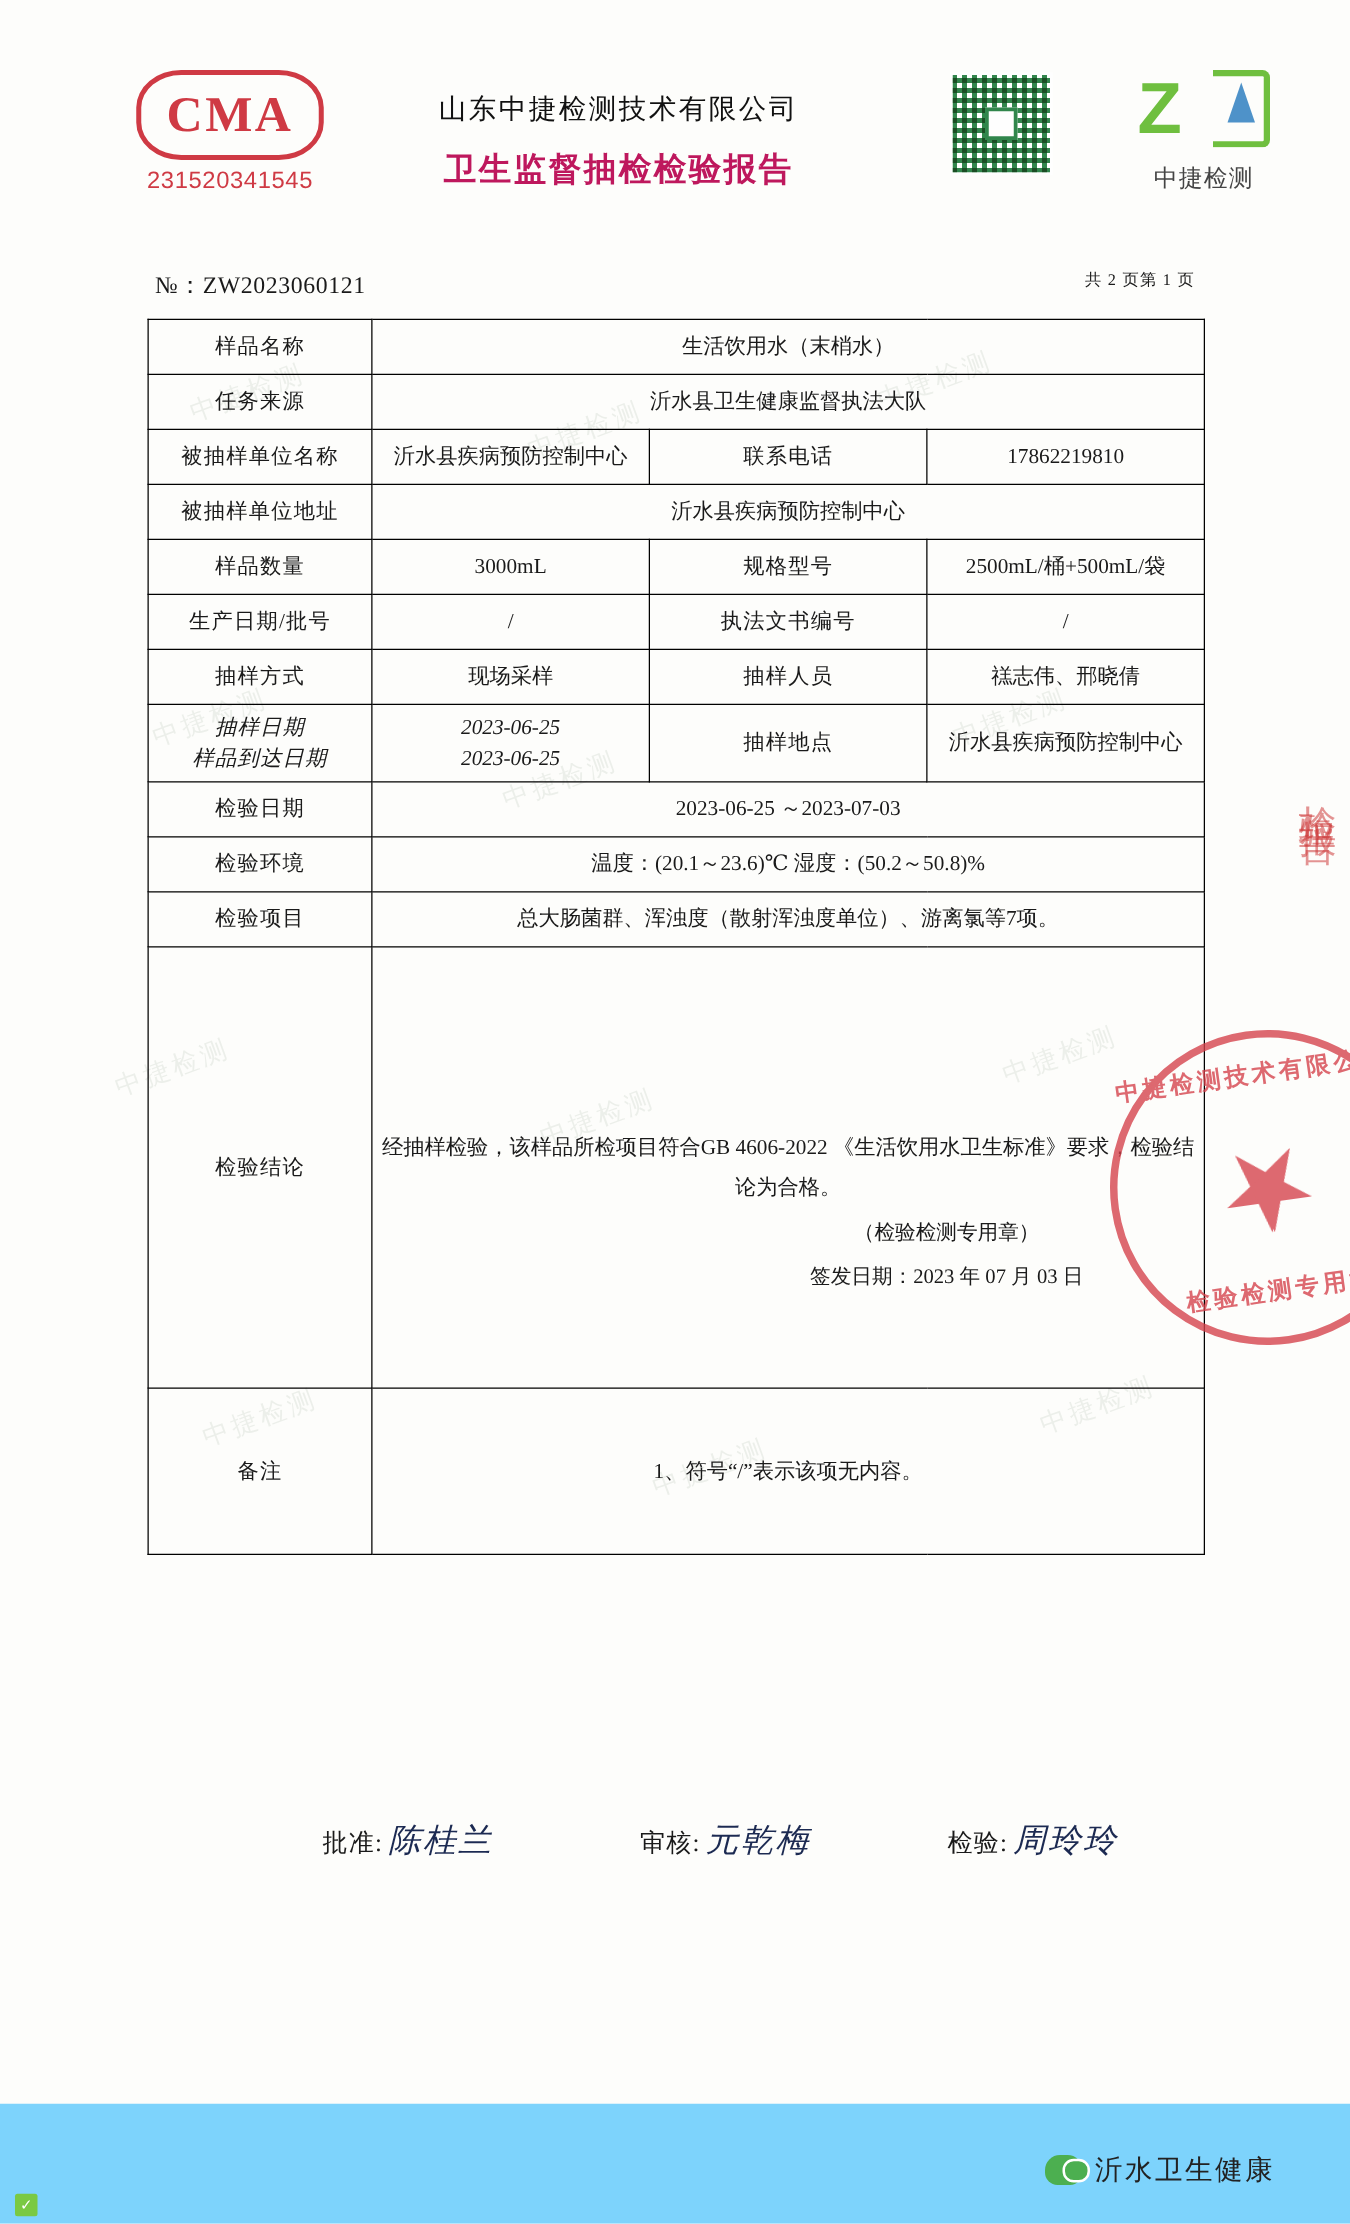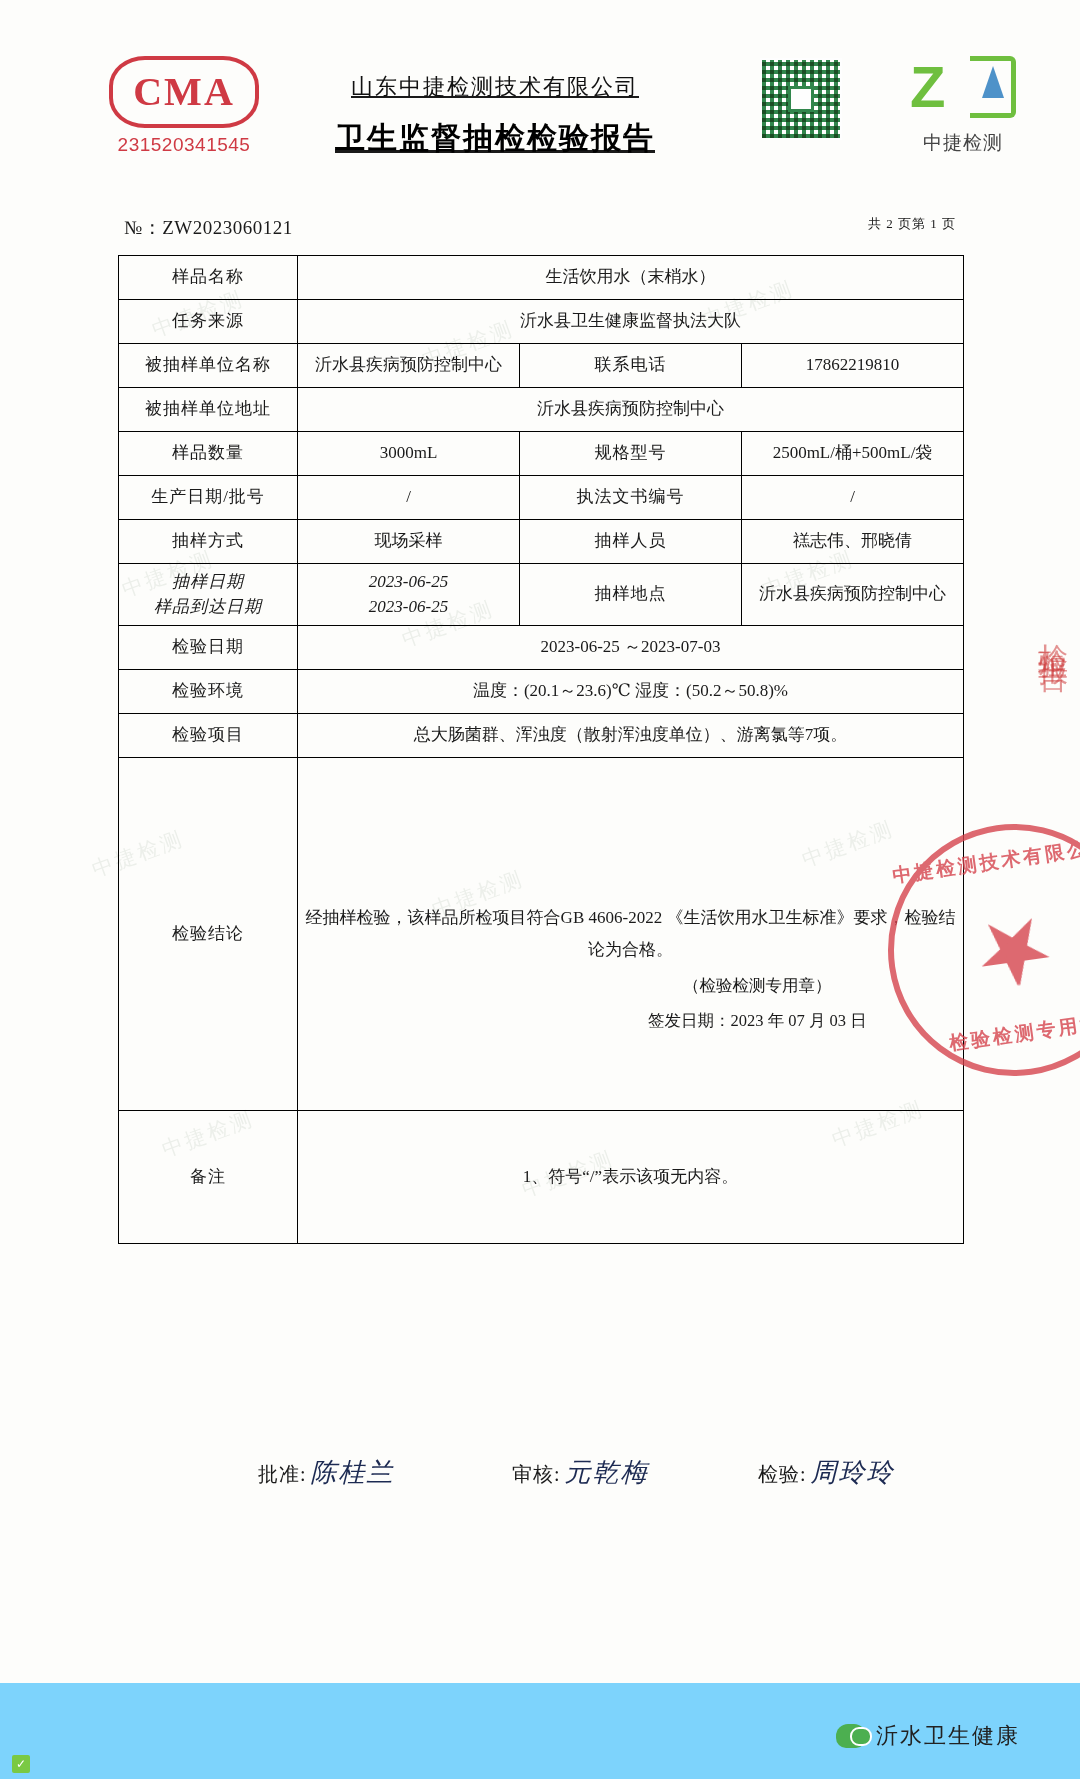--- a/index.html
+++ b/index.html
@@ -65,33 +65,32 @@
     letter-spacing: 0.5px;
     font-family: "Liberation Sans", sans-serif;
   }
 
   .title-block {
     position: absolute;
     left: 300px;
     top: 34px;
     width: 390px;
     text-align: center;
-    text-decoration: underline;
   }
   .company-name {
     font-size: 22px;
     letter-spacing: 2px;
     color: #111;
     margin-bottom: 16px;
   }
   .report-title {
-    font-size: 30px;
+    font-size: 26px;
     font-weight: bold;
     letter-spacing: 2px;
-    color: #000000;
+    color: #be185d;
   }
 
   .qr {
     position: absolute;
     left: 760px;
     top: 20px;
     width: 78px;
     height: 78px;
     background:
       repeating-linear-gradient(90deg, #1b7a3a 0 4px, #ffffff 4px 8px),

